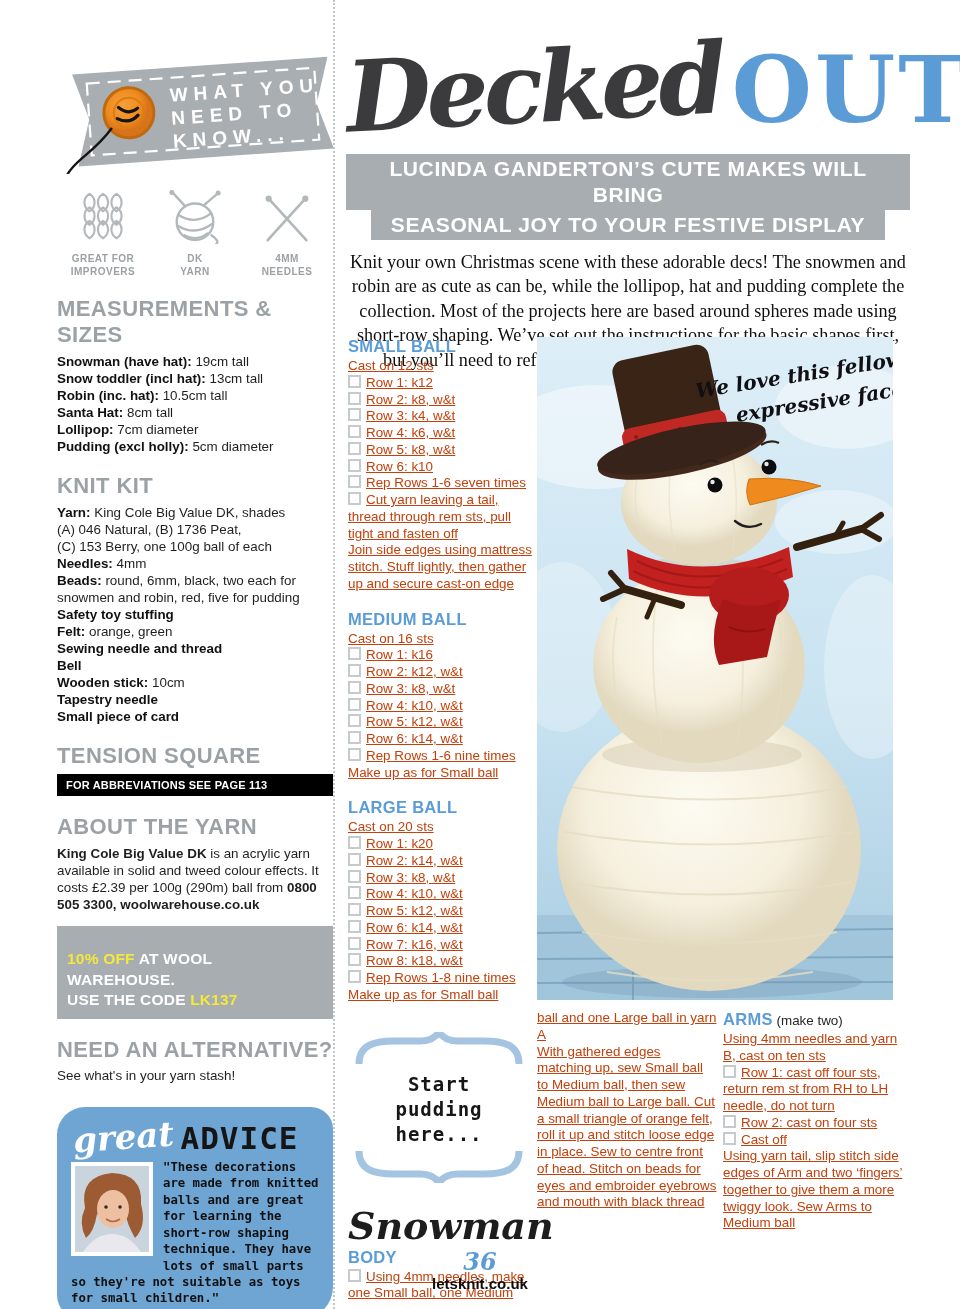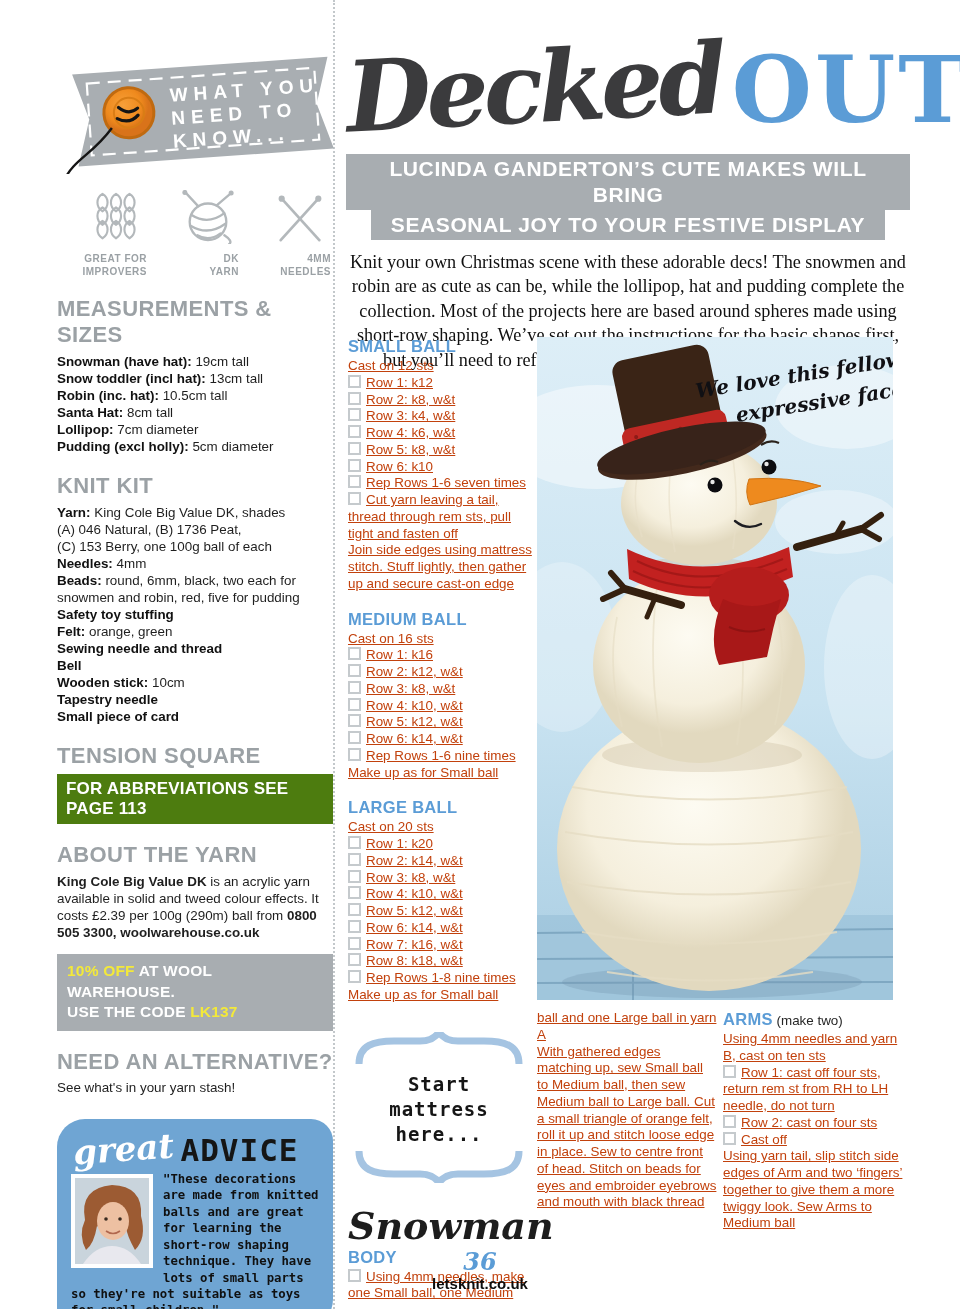--- a/index.html
+++ b/index.html
@@ -7,42 +7,42 @@
           font-family:"Liberation Sans",sans-serif; color:#222; }
   .divider { position:absolute; left:333px; top:0; bottom:0; width:0; border-left:2px dotted #c3c8cb; }
 
   
   .sidebar { position:absolute; left:57px; top:52px; width:276px; }
   .h-gray { font-size:22px; font-weight:bold; color:#9ba1a5; letter-spacing:.4px; margin:18px 0 5px; }
   .spec-line { font-size:13.4px; line-height:1.27; color:#1f1f1f; }
   .spec-line b { color:#111; }
   .bullet-line { font-size:13.4px; line-height:1.27; color:#1f1f1f; }
   .sq { display:inline-block; width:8px; height:8px; background:#111; margin-right:8px; }
-  .abbrev-bar { background:#4d7c0f; color:#fff; font-weight:bold; font-size:17px;
+  .abbrev-bar { background:#000000; color:#fff; font-weight:bold; font-size:11px;
                 letter-spacing:.2px; padding:5px 6px 5px 9px; }
   .about-p { font-size:13.4px; line-height:1.27; color:#1f1f1f; margin:0; }
   .offer { background:#a8adb1; color:#fff; font-weight:bold; font-size:15.5px; line-height:1.32;
-           padding:7px 10px 8px; margin-top:13px; letter-spacing:.2px; }
+           padding:23px 10px 8px; margin-top:13px; letter-spacing:.2px; }
   .yellow { color:#f3e93a; }
   .alt-text { font-size:13.4px; color:#1f1f1f; margin-top:2px; }
 
   .advice { background:#6fa5d3; border-radius:28px 22px 32px 24px; margin-top:24px;
             padding:10px 14px 12px; color:#111; }
   .advice-title { margin:0 0 2px 2px; }
   .advice-script { font-family:"DejaVu Serif",serif; font-style:italic; font-weight:bold;
                    font-size:34px; color:#fff; display:inline-block; transform:rotate(-4deg); margin-right:2px; }
   .advice-block { font-family:"DejaVu Sans Mono",monospace; font-weight:bold; font-size:31px;
                   letter-spacing:1px; color:#151515; }
   .advice-photo { float:left; width:74px; height:86px; border:4px solid #fff; margin:3px 10px 2px 0;
                   background:#c9d4dc; }
   .advice-quote { font-family:"DejaVu Sans Mono",monospace; font-weight:bold; font-size:12.3px;
                   line-height:1.34; color:#101010; }
 
   .skills { display:flex; justify-content:space-between; margin-top:12px; padding:0 2px; }
-  .skill { width:88px; text-align:right; }
+  .skill { width:88px; text-align:center; }
   .skill-label { font-size:10px; font-weight:bold; color:#9ba1a5; letter-spacing:.5px; line-height:1.3; margin-top:4px; }
 
   
   .main-head { position:absolute; left:346px; top:30px; width:564px; text-align:center; }
   .masthead { white-space:nowrap; height:124px; }
   .title-script { font-family:"DejaVu Serif",serif; font-style:italic; font-weight:bold;
                   font-size:98px; letter-spacing:-5px; color:#3b3b3d; display:inline-block; transform:rotate(-3deg); }
   .title-block { font-family:"DejaVu Serif",serif; font-weight:bold; font-size:92px; letter-spacing:3px;
                  color:#5b9cd6; margin-left:10px; }
   .bar { display:table; margin:0 auto; background:#a8adb1; color:#fff; font-weight:bold;
@@ -277,21 +277,21 @@
       <div class="p-line"><span class="cb"></span><span>Rep Rows 1-8 nine times</span></div>
       <div class="p-line">Make up as for Small ball</div>
     </div>
 
     <div class="start-box">
       <svg width="170" height="32" viewBox="0 0 170 32">
         <path d="M5,32 C5,13 20,9 40,9 L66,9 C77,9 82,5 85,0 C88,5 93,9 104,9 L130,9 C150,9 165,13 165,32" fill="none" stroke="#a5c4e2" stroke-width="7" stroke-linecap="round"></path>
       </svg>
       <div class="start-text">
         <div>Start</div>
-        <div>mattress</div>
+        <div>pudding</div>
         <div>here...</div>
       </div>
       <svg width="170" height="32" viewBox="0 0 170 32">
         <path d="M5,0 C5,19 20,23 40,23 L66,23 C77,23 82,27 85,32 C88,27 93,23 104,23 L130,23 C150,23 165,19 165,0" fill="none" stroke="#a5c4e2" stroke-width="7" stroke-linecap="round"></path>
       </svg>
     </div>
 
     <div class="snowman-head">Snowman</div>
     <div>
       <div class="p-head">BODY</div>

